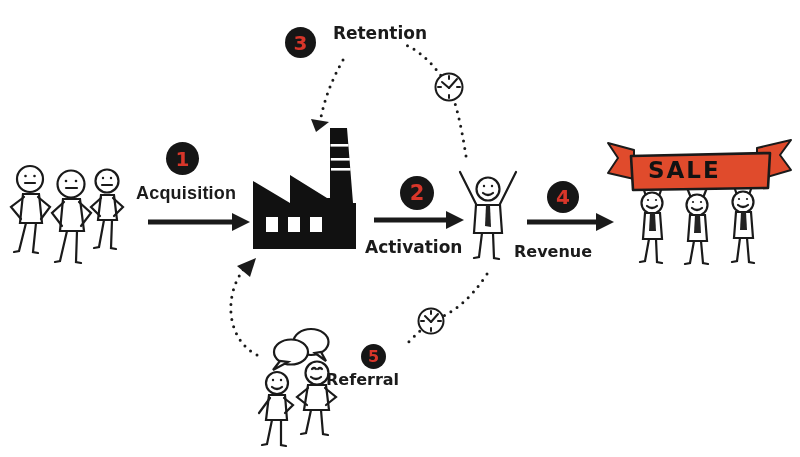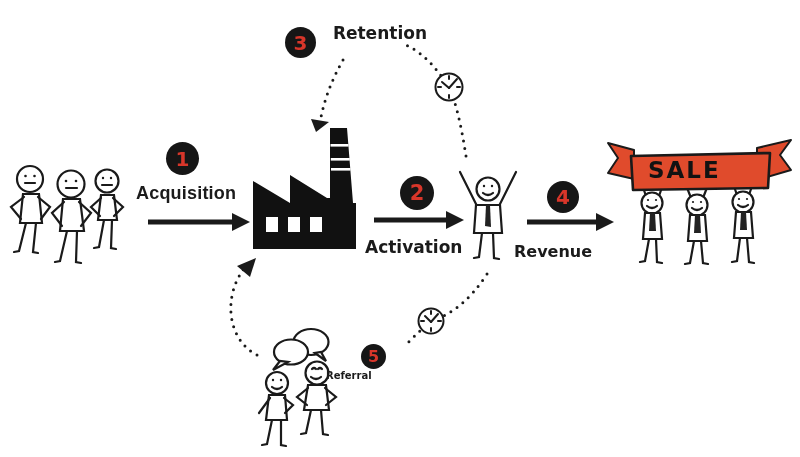--- a/index.html
+++ b/index.html
@@ -14,21 +14,21 @@
     font-weight:bold;font-family:"DejaVu Sans",sans-serif;z-index:3;
   }
   .lbl{
     position:absolute;color:#1b1b1b;font-weight:bold;text-align:left;z-index:3;
     font-family:"DejaVu Sans",sans-serif;
   }
   .lbl-acq{left:136px;top:183px;width:104px;font-size:18px;font-family:"Liberation Sans",sans-serif;letter-spacing:.2px;}
   .lbl-ret{left:317px;top:23px;width:110px;text-align:right;font-size:17px;}
   .lbl-act{left:365px;top:237px;width:104px;font-size:17px;}
   .lbl-rev{left:514px;top:242px;width:104px;font-size:16px;}
-  .lbl-ref{left:326px;top:370px;width:104px;font-size:10px;}
+  .lbl-ref{left:326px;top:370px;width:104px;font-size:16px;}
   .lbl-sale{left:648px;top:157px;width:105px;font-size:23px;letter-spacing:2px;color:#121212;z-index:4;}
   .b1{left:166px;top:142px;width:33px;height:33px;font-size:20px;}
   .b2{left:400px;top:176px;width:34px;height:34px;font-size:21px;}
   .b3{left:285px;top:27px;width:31px;height:31px;font-size:20px;}
   .b4{left:547px;top:181px;width:32px;height:32px;font-size:20px;}
   .b5{left:361px;top:344px;width:25px;height:25px;font-size:16px;}
 </style>
 </head>
 <body>
 

